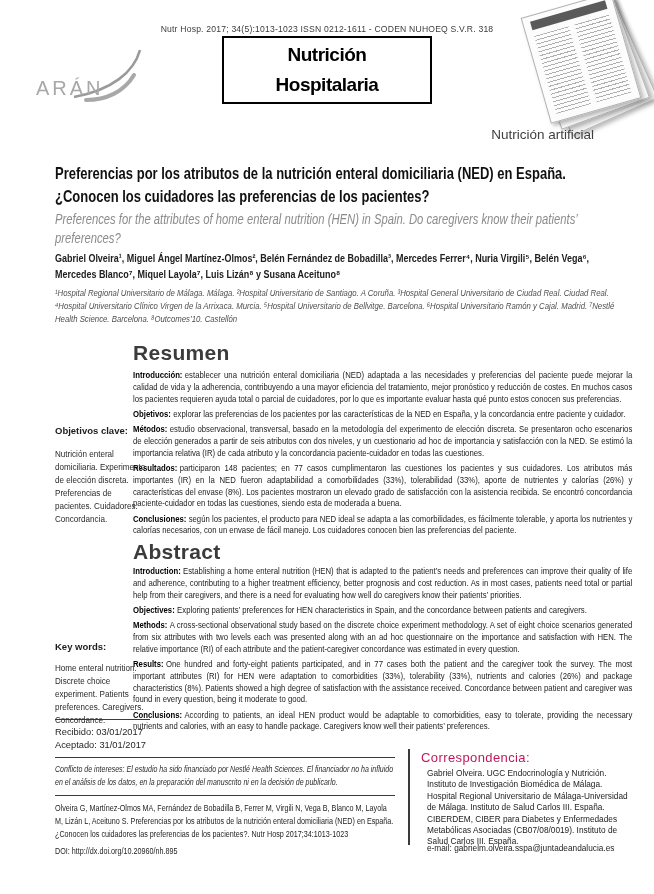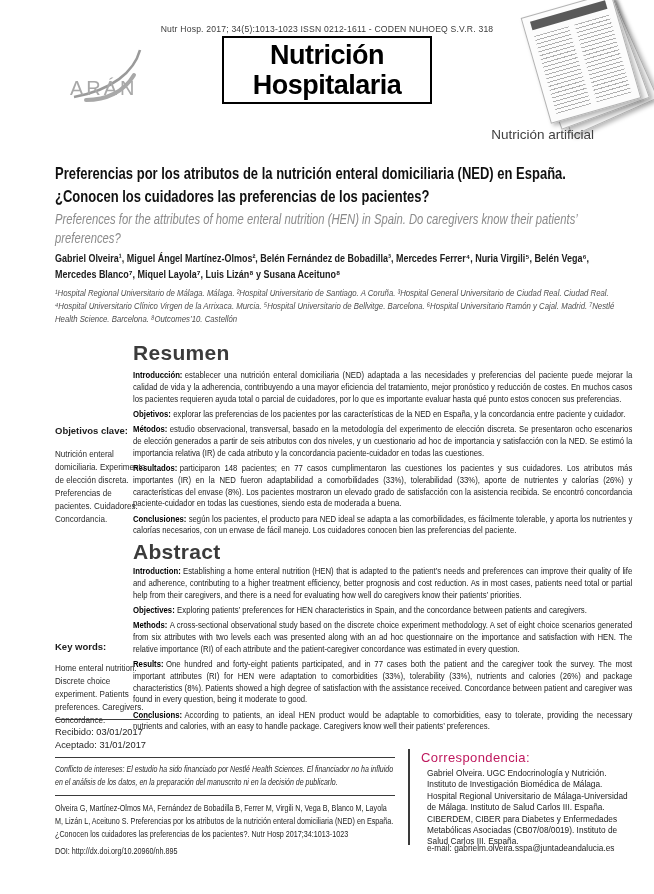--- a/index.html
+++ b/index.html
@@ -5,25 +5,25 @@
   * { margin:0; padding:0; box-sizing:border-box; }
   html,body { background:#ffffff; }
   body { font-family:"Liberation Sans","DejaVu Sans",sans-serif; color:#1a1a1a; }
   .page { position:relative; width:654px; height:894px; background:#fff; overflow:hidden; margin:0 auto; }
 
   
   .meta-line { position:absolute; top:24px; left:0; width:654px; text-align:center;
                font-size:8.6px; letter-spacing:.2px; color:#3c3c3c; }
   .journal-box { position:absolute; top:36px; left:222px; width:210px; height:68px;
                  border:2px solid #000; display:flex; align-items:center; justify-content:center; }
-  .journal-title { font-size:27px; font-weight:bold; letter-spacing:-.5px; line-height:30px;
+  .journal-title { font-size:19px; font-weight:bold; letter-spacing:-.5px; line-height:30px;
                    text-align:center; color:#000; white-space:pre-line; }
   .aran { position:absolute; top:48px; left:36px; width:110px; height:62px; }
   .aran-text { position:absolute; left:0; bottom:10px; font-size:20px; letter-spacing:3px;
-               color:#a8a8a8; font-weight:400;margin-left:34px; }
+               color:#a8a8a8; font-weight:400; }
   .aran-swoosh { position:absolute; right:0; top:0; }
 
   
   .stack { position:absolute; top:2px; right:6px; width:150px; height:118px; }
   .sheet { position:absolute; width:94px; height:110px; background:#fcfcfc;
            border:1px solid #b3b3b3; box-shadow:2px 3px 4px rgba(0,0,0,.28); }
   .s3 { right:8px;  top:10px; transform:rotate(-24deg); background:#f2f2f2; }
   .s2 { right:14px; top:5px;  transform:rotate(-20deg); background:#f7f7f7; }
   .s1 { right:20px; top:1px;  transform:rotate(-16deg); }
   .sheet-bar { position:absolute; top:5px; left:7px; right:7px; height:9px; background:#5a5a5a; }

